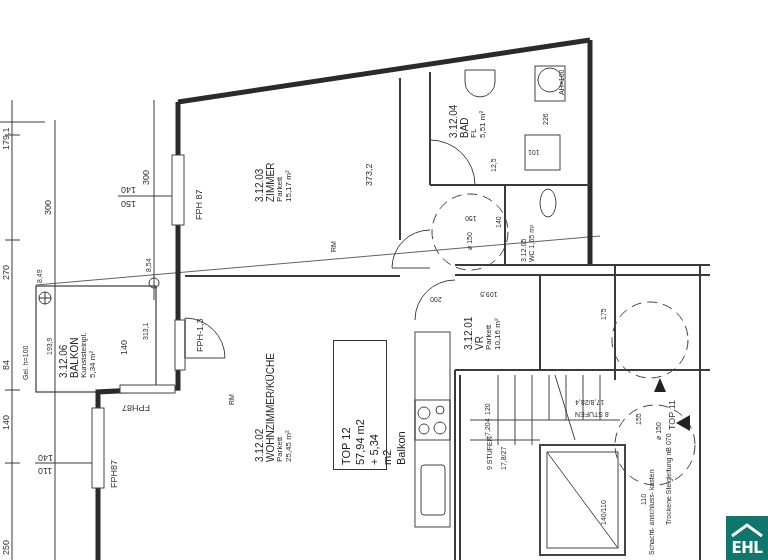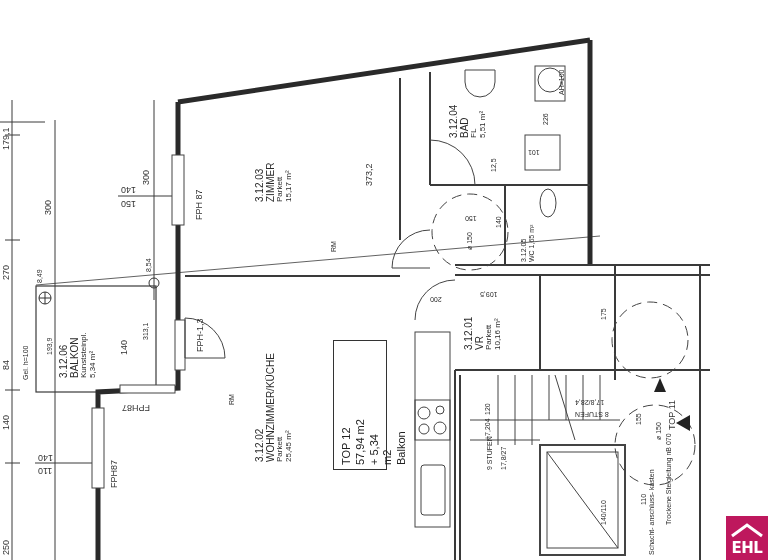--- a/index.html
+++ b/index.html
@@ -7,21 +7,21 @@
   svg.plan { position:absolute; left:0; top:0; width:768px; height:560px; }
   .lbl { position:absolute; font-family:"Liberation Sans", sans-serif; color:#2b2b2b; white-space:nowrap; line-height:1.1; }
   .rot { transform-origin:left top; transform:rotate(-90deg); }
   .rot180 { transform-origin:center; transform:rotate(180deg); }
   .room { font-size:10px; text-align:left; }
   .room .sub { font-size:8px; display:block; }
   .dim { font-size:9px; color:#333; }
   .small { font-size:7px; }
   .top-box { position:absolute; left:333px; top:340px; width:52px; height:128px; border:1.5px solid #333; }
   .top-box .txt { position:absolute; left:6px; top:124px; transform-origin:left top; transform:rotate(-90deg); font-size:11px; line-height:1.25; color:#222; }
-  .ehl { position:absolute; left:726px; top:516px; width:42px; height:44px; background:#be185d; }
+  .ehl { position:absolute; left:726px; top:516px; width:42px; height:44px; background:#0f766e; }
   .ehl .txt { position:absolute; left:0; bottom:3px; width:42px; text-align:center; color:#fff; font-weight:bold; font-size:15px; letter-spacing:-0.5px; font-family:"DejaVu Sans", sans-serif; }
 </style>
 </head>
 <body>
 
 <svg class="plan" viewBox="0 0 768 560" xmlns="http://www.w3.org/2000/svg">
   <g fill="none" stroke="#3a3a3a" stroke-width="1">
 
     <line x1="12" y1="100" x2="12" y2="560"></line>
     <line x1="55" y1="120" x2="55" y2="560"></line>

